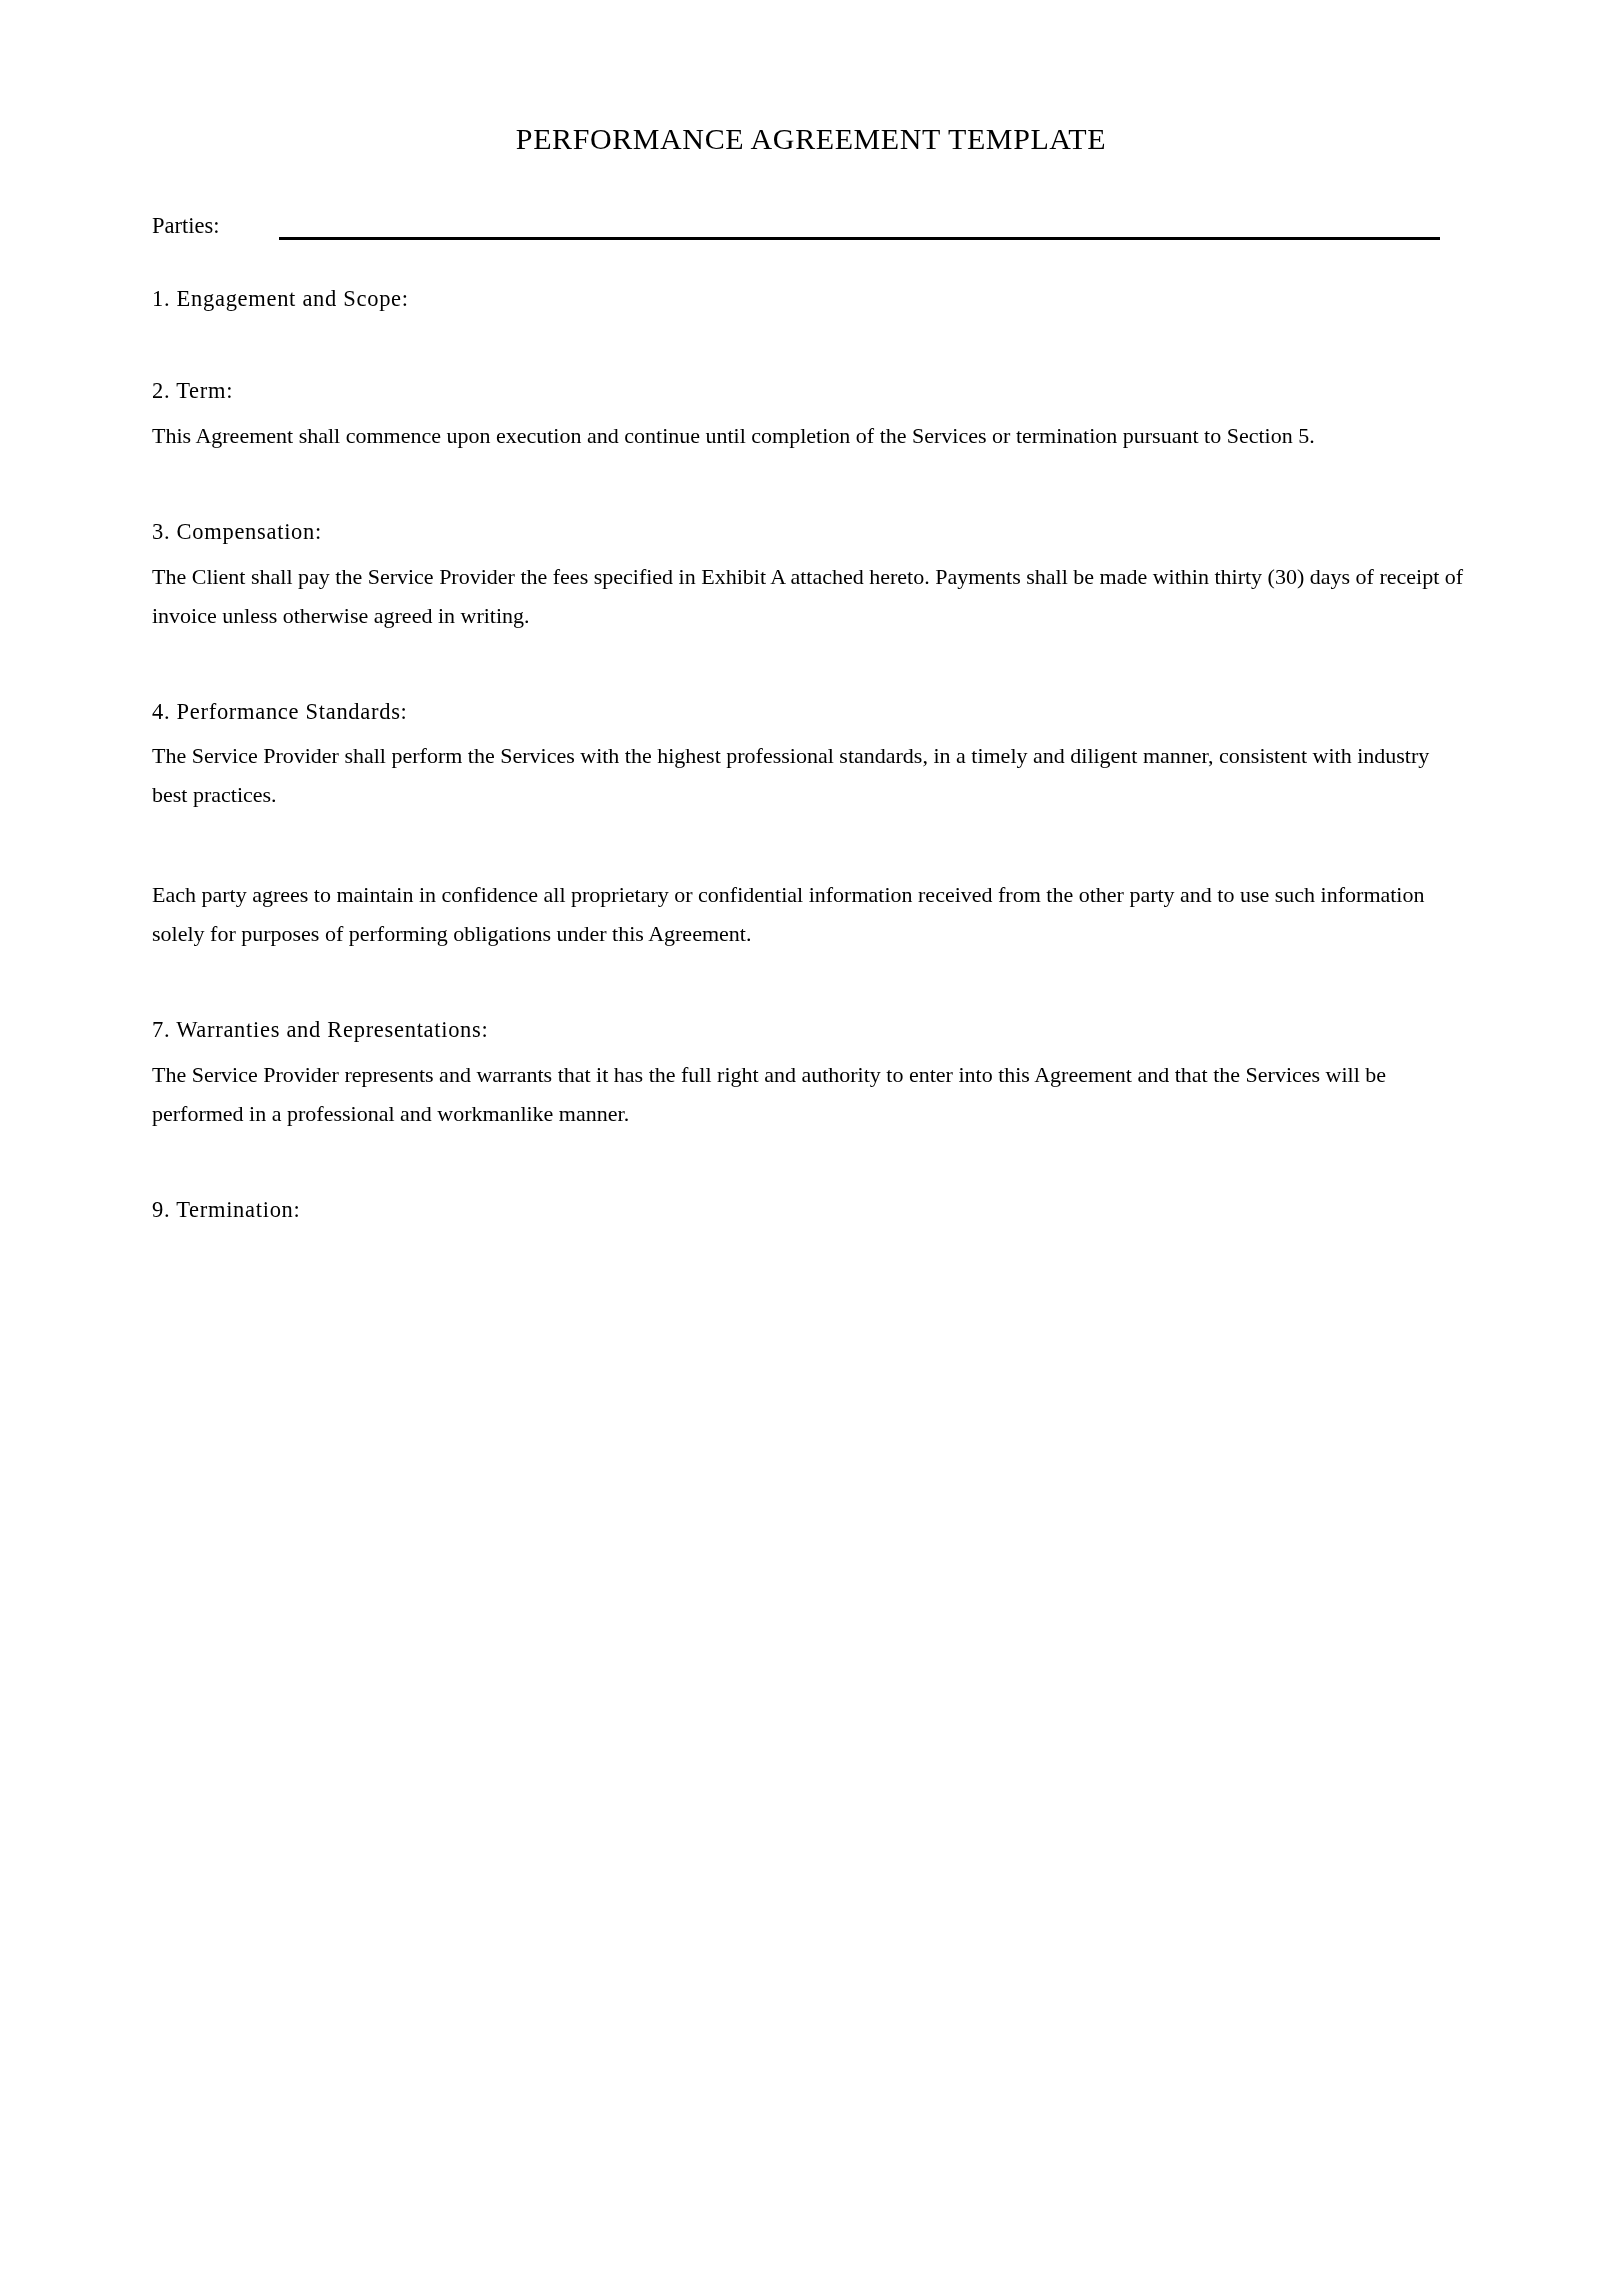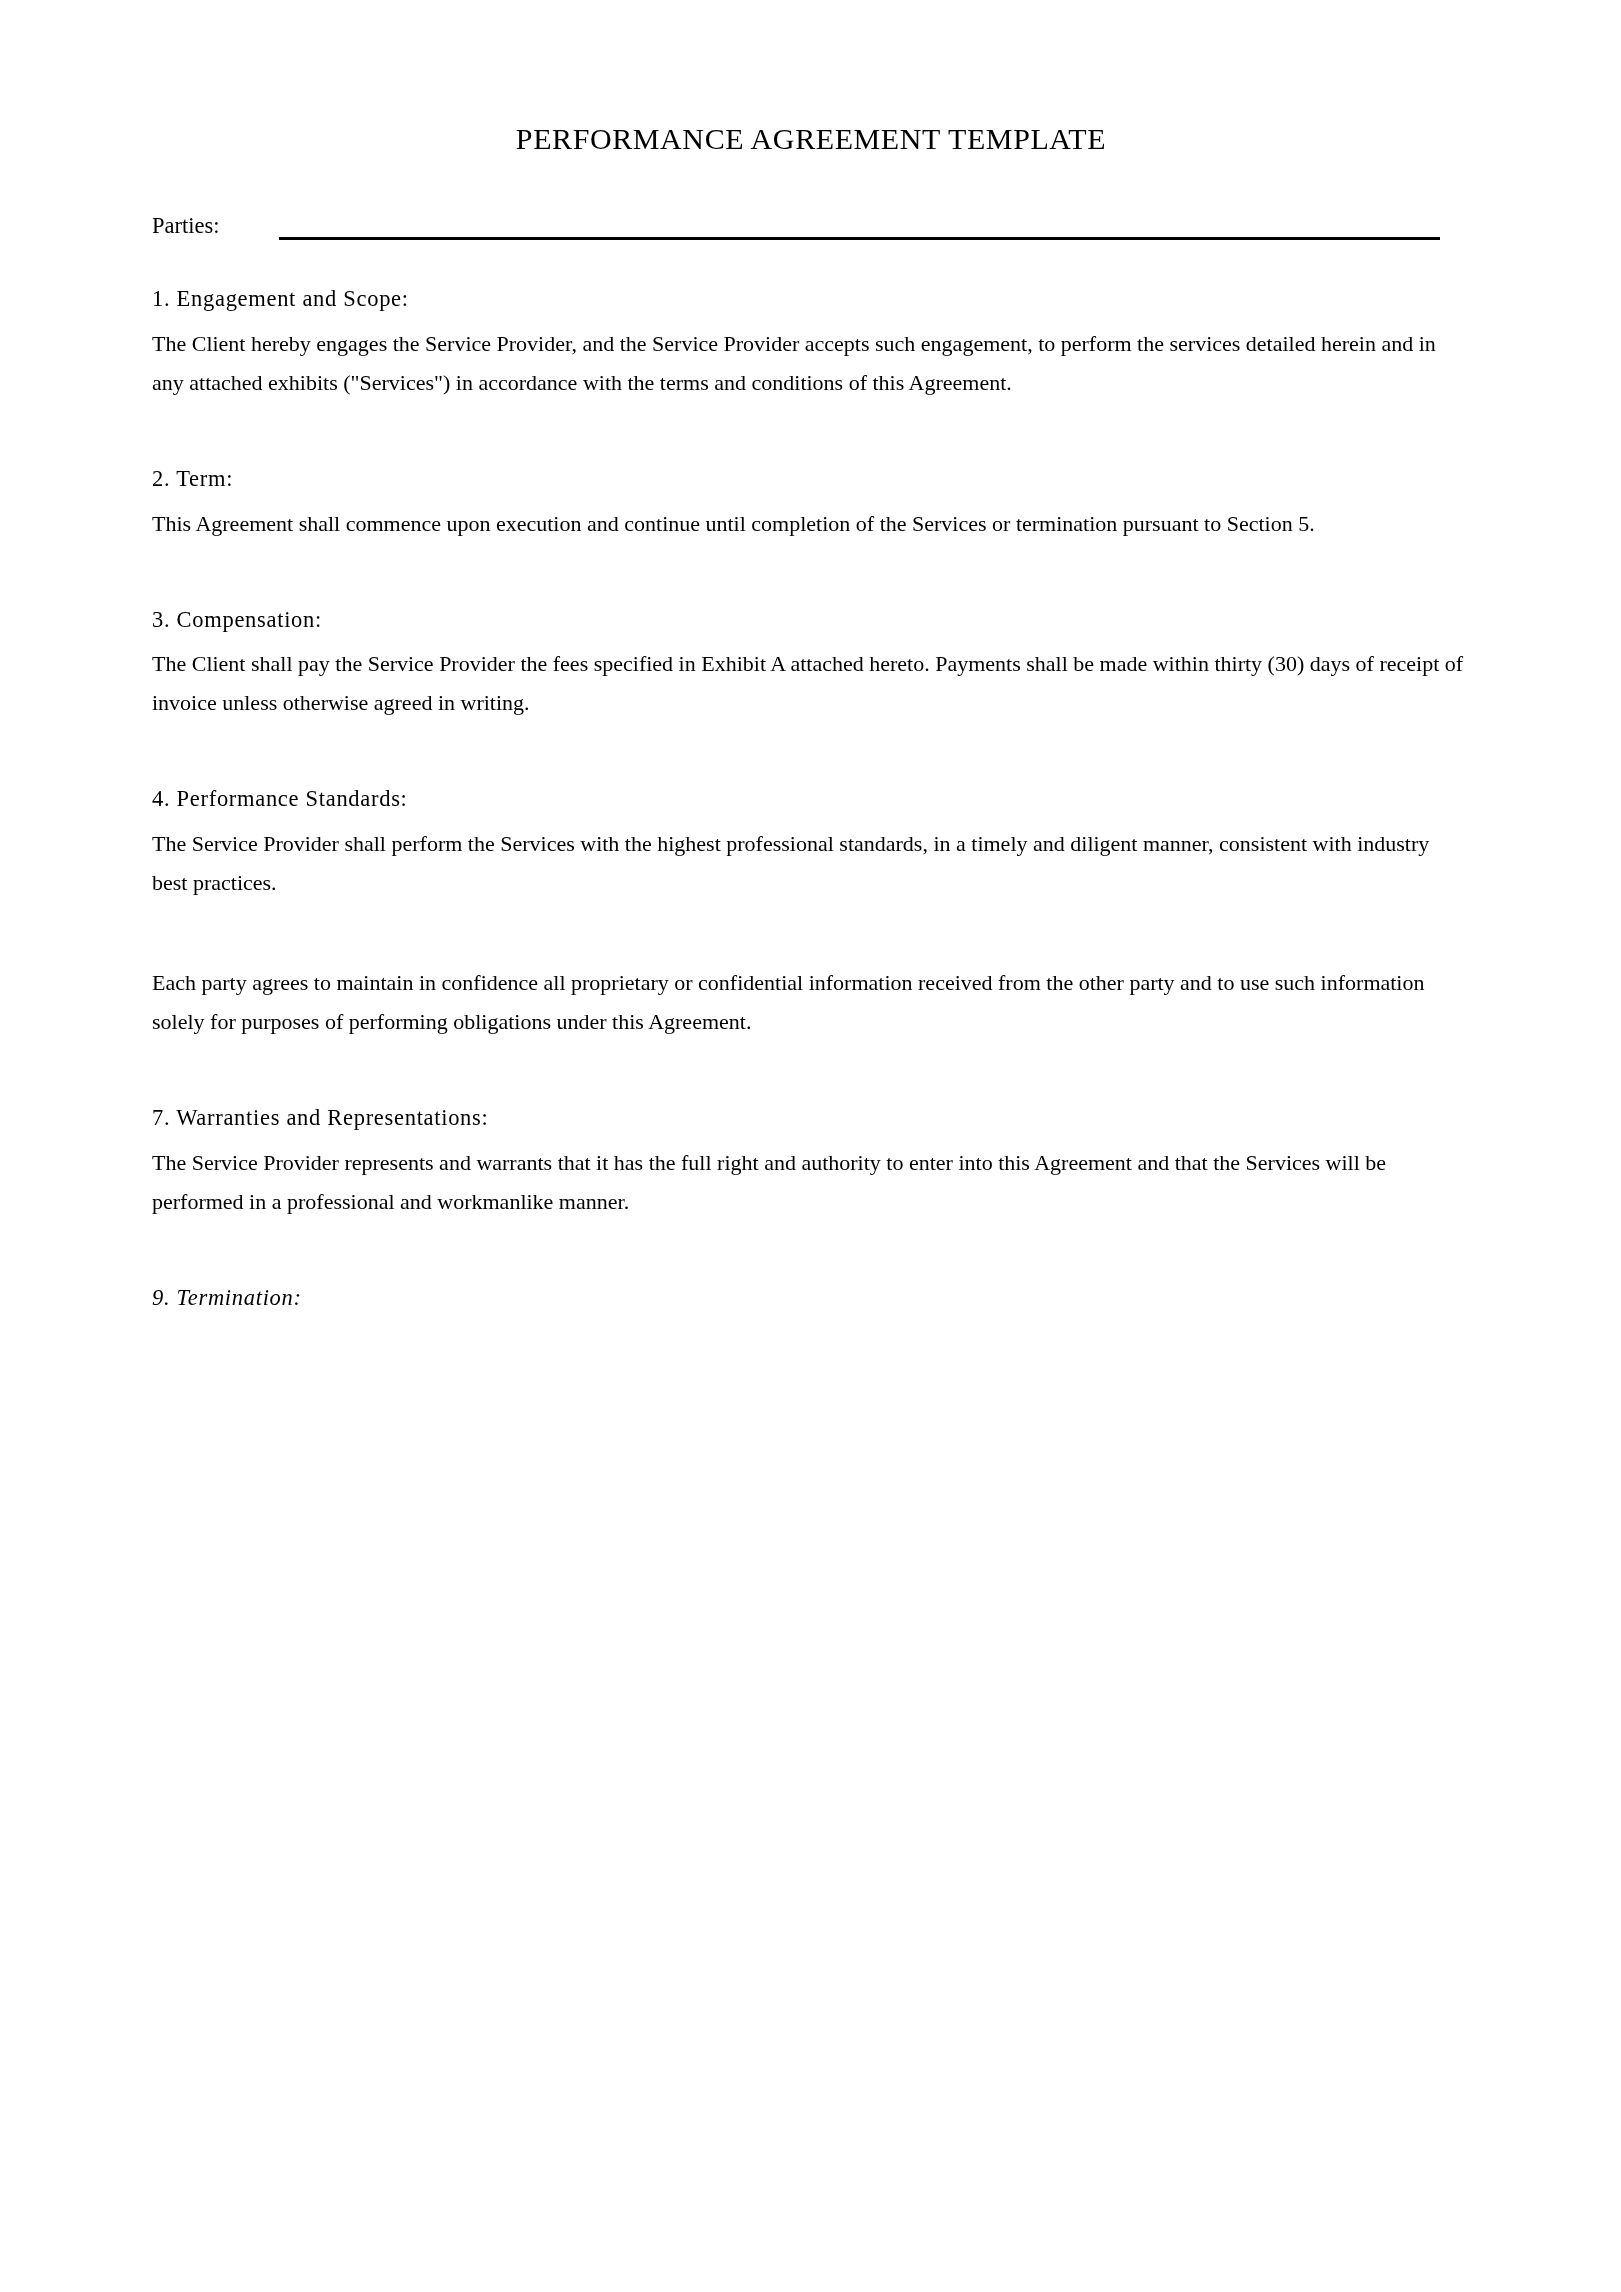--- a/index.html
+++ b/index.html
@@ -64,21 +64,20 @@
 
   
   .sections {
     margin-top: 43px;
   }
   .section {
     margin-bottom: 61px;
   }
   .section:last-child {
     margin-bottom: 0;
-    font-style: italic;
   }
   .section-heading {
     font-size: 22.5px;
     line-height: 31px;
     letter-spacing: 0.7px;
     margin: 0 0 9.8px 0;
     font-weight: normal;
   }
   .section-body {
     font-size: 22px;
@@ -96,21 +95,20 @@
     <h1 class="doc-title">PERFORMANCE AGREEMENT TEMPLATE</h1>
 
     <div class="parties-row">
       <span class="parties-label">Parties:</span>
       <span class="parties-rule"></span>
     </div>
 
     <div class="sections">
         <div class="section">
           <div class="section-heading">1. Engagement and Scope:</div>
-          <p class="section-body">The Client hereby engages the Service Provider, and the Service Provider accepts such engagement, to perform the services detailed herein and in any attached exhibits ("Services") in accordance with the terms and conditions of this Agreement.</p>
         </div>
         <div class="section">
           <div class="section-heading">2. Term:</div>
           <p class="section-body">This Agreement shall commence upon execution and continue until completion of the Services or termination pursuant to Section 5.</p>
         </div>
         <div class="section">
           <div class="section-heading">3. Compensation:</div>
           <p class="section-body">The Client shall pay the Service Provider the fees specified in Exhibit A attached hereto. Payments shall be made within thirty (30) days of receipt of invoice unless otherwise agreed in writing.</p>
         </div>
         <div class="section">

